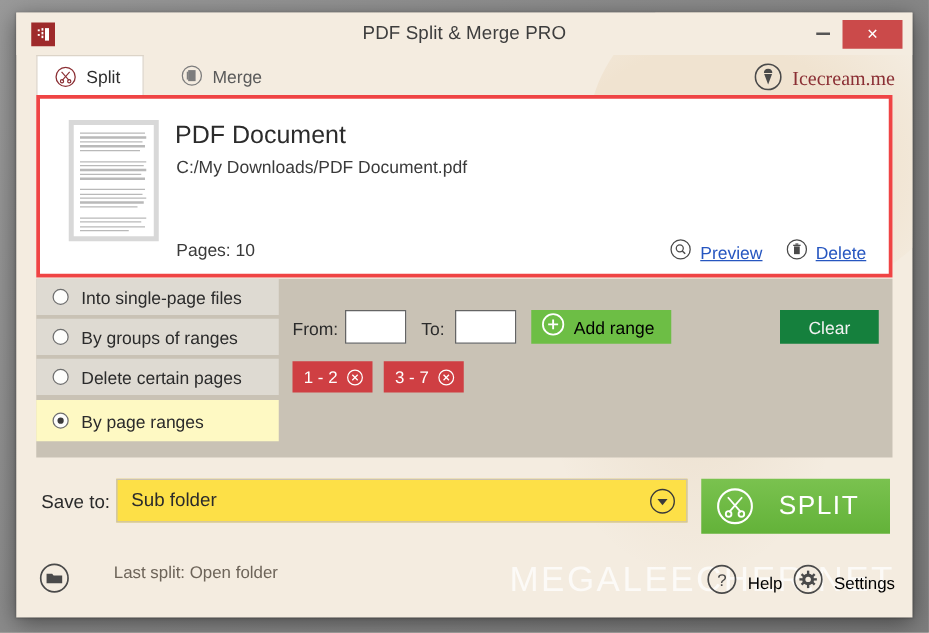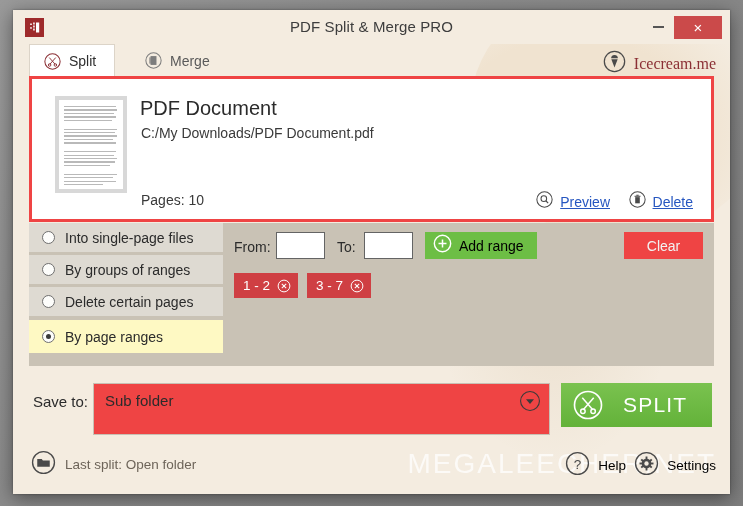--- a/index.html
+++ b/index.html
@@ -240,21 +240,21 @@
     content: "";
     position: absolute;
     left: 2.5px; top: 2.5px;
     width: 5px; height: 5px;
     border-radius: 50%;
     background: #3a3a3a;
   }
 
   #range-controls {
     position: absolute;
-    left: 194px; top: 0;
+    left: 194px; top: 16px;
     width: 491px; height: 122px;
   }
   #lbl-from {
     position: absolute; left: 11px; top: 16px;
     font-size: 14px; color: #2b2b2b;
   }
   #input-from {
     position: absolute; left: 53px; top: 9px;
     width: 49px; height: 27px;
     background: #fff; border: 1px solid #646464;
@@ -283,21 +283,21 @@
     display: flex; align-items: center;
     padding: 0 13px 0 8px;
     cursor: pointer;
   }
   #btn-add-range .lbl {
     color: #000000; font-size: 14px; margin-left: 7px;
   }
   #btn-clear {
     position: absolute; right: 11px; top: 9px;
     width: 79px; height: 27px;
-    background: #ef4444;
+    background: #15803d;
     display: flex; align-items: center; justify-content: center;
     cursor: pointer;
   }
   #btn-clear .lbl { color: #f2f2f2; font-size: 14px; }
 
   #chip-row {
     position: absolute;
     left: 11px; top: 50px;
     display: flex;
     gap: 9px;
@@ -321,22 +321,22 @@
     position: absolute;
     left: 0; top: 356px;
     width: 717px; height: 72px;
   }
   #lbl-saveto {
     position: absolute; left: 20px; top: 27px;
     font-size: 15px; color: #2b2b2b;
   }
   #saveto-field {
     position: absolute; left: 80px; top: 17px;
-    width: 457px; height: 52px;
-    background: #ef4444;
+    width: 457px; height: 35px;
+    background: #fde047;
     border: 1px solid #c8c0b4;
     box-sizing: border-box;
     cursor: pointer;
   }
   #saveto-value {
     position: absolute; left: 11px; top: 8px;
     font-size: 15px; color: #2b2b2b;
   }
   #saveto-arrow {
     position: absolute; right: 8px; top: 6px;
@@ -356,22 +356,23 @@
   }
 
   
   #statusbar {
     position: absolute;
     left: 0; top: 428px;
     width: 717px; height: 56px;
   }
   #last-split {
     position: absolute; left: 18px; top: 12px;
-    display: flex; align-items: center;
-    cursor: pointer;
+    display: flex; 
+    cursor: pointer;
+    gap: 26px;
   }
   #last-split .lbl {
     margin-left: 9px; font-size: 13.5px; color: #6d6459;
   }
   #watermark {
     position: absolute;
     right: 14px; top: 10px;
     font-size: 28px;
     letter-spacing: 2px;
     color: rgba(255,255,255,0.72);

